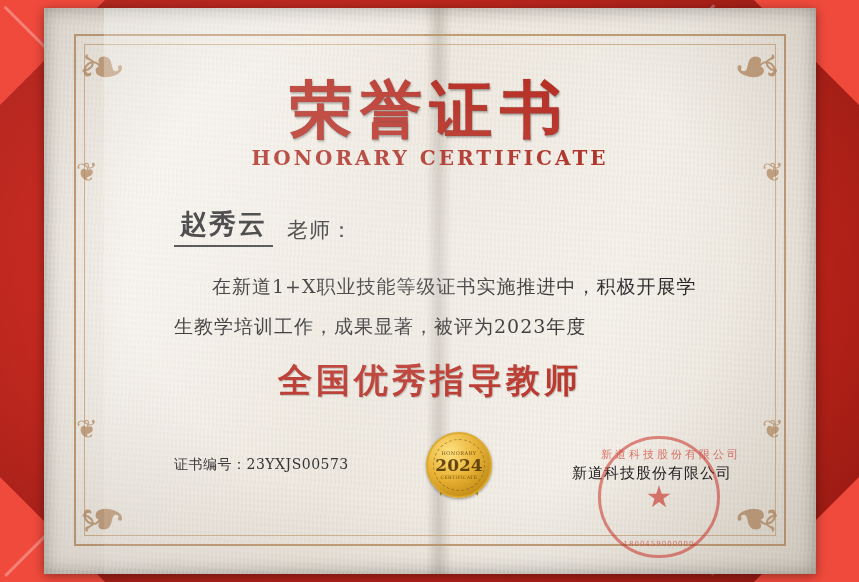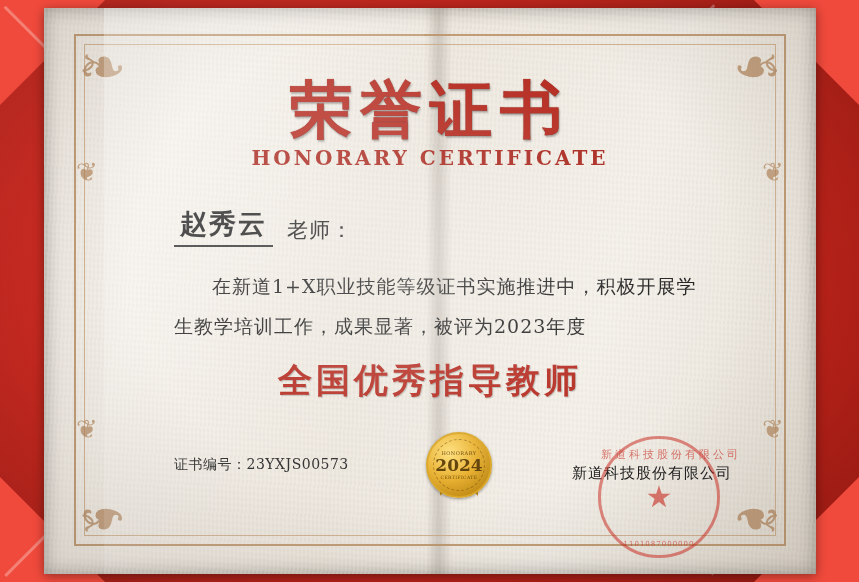--- a/index.html
+++ b/index.html
@@ -412,21 +412,21 @@
         </div>
       </div>
 
       <div class="issuer">
         <div>新道科技股份有限公司</div>
       </div>
 
       <div class="stamp">
         <div class="stamp-top-text">新道科技股份有限公司</div>
         <div class="stamp-star">★</div>
-        <div class="stamp-bottom-text">1101087000000</div>
+        <div class="stamp-bottom-text">1800459000000</div>
       </div>
 
     </div>
 
     <div class="paper-vignette"></div>
     <div class="glare"></div>
   </div>
 </div>
 
 </body></html>

